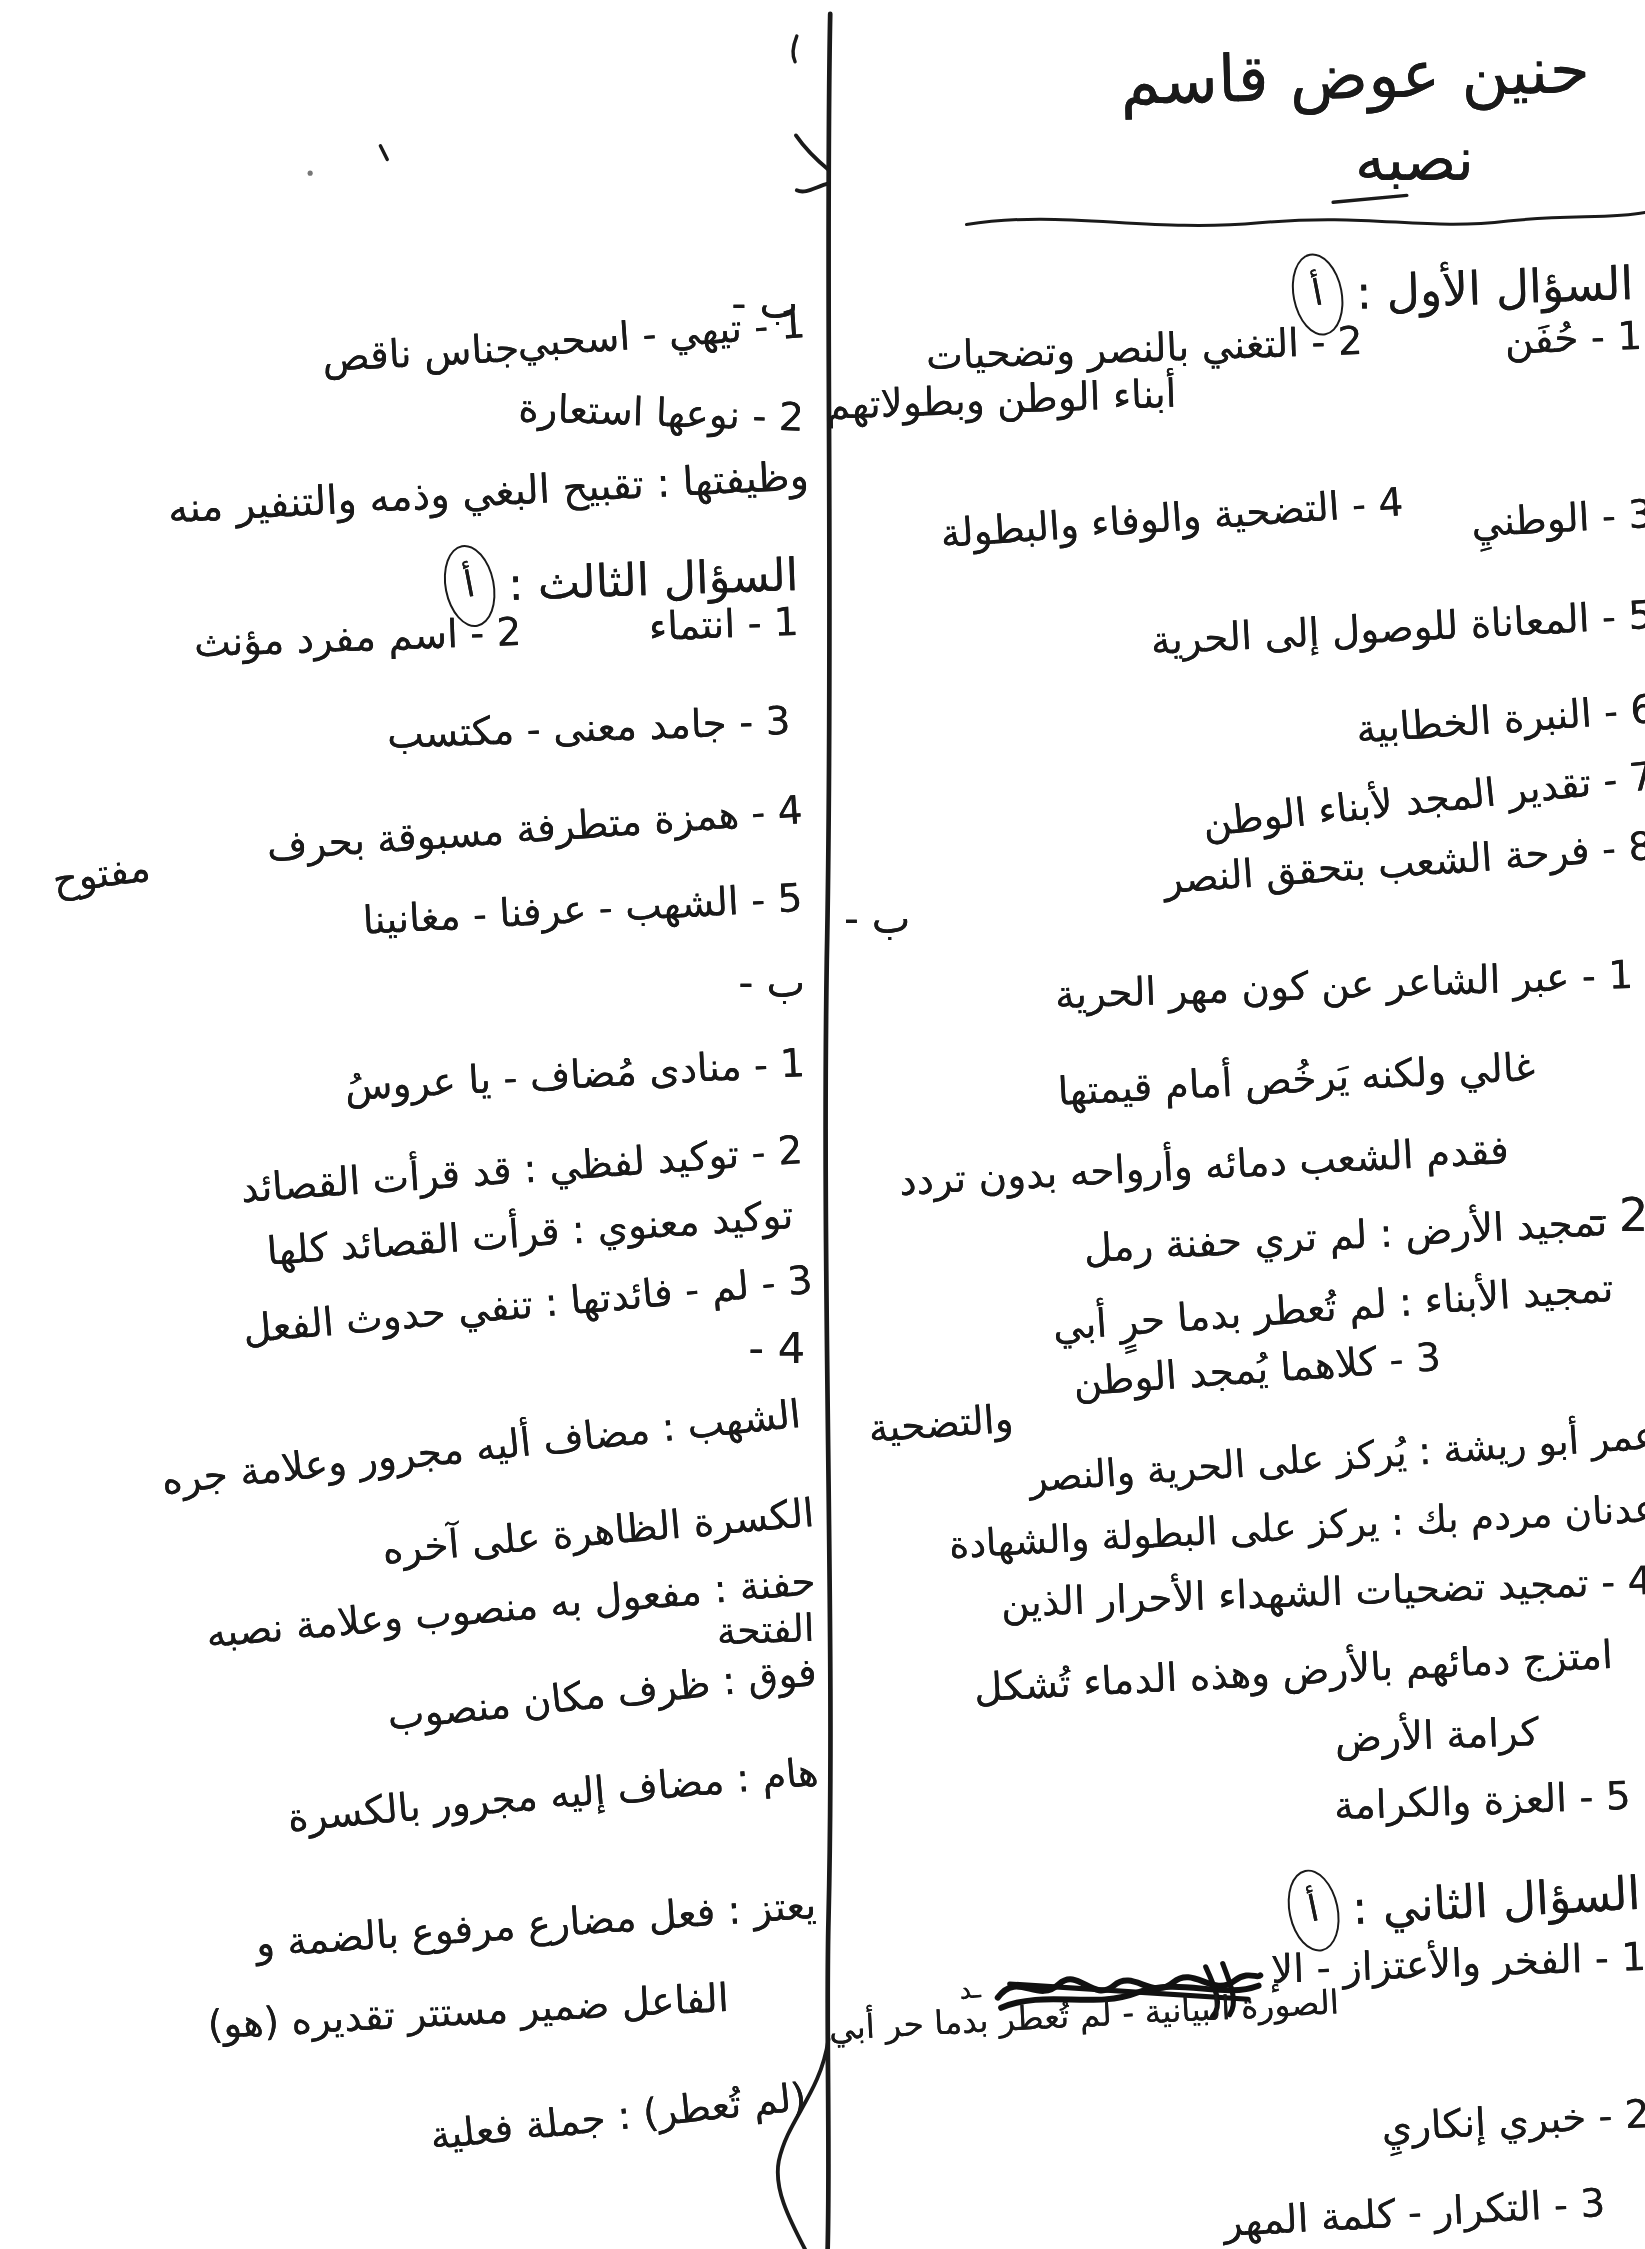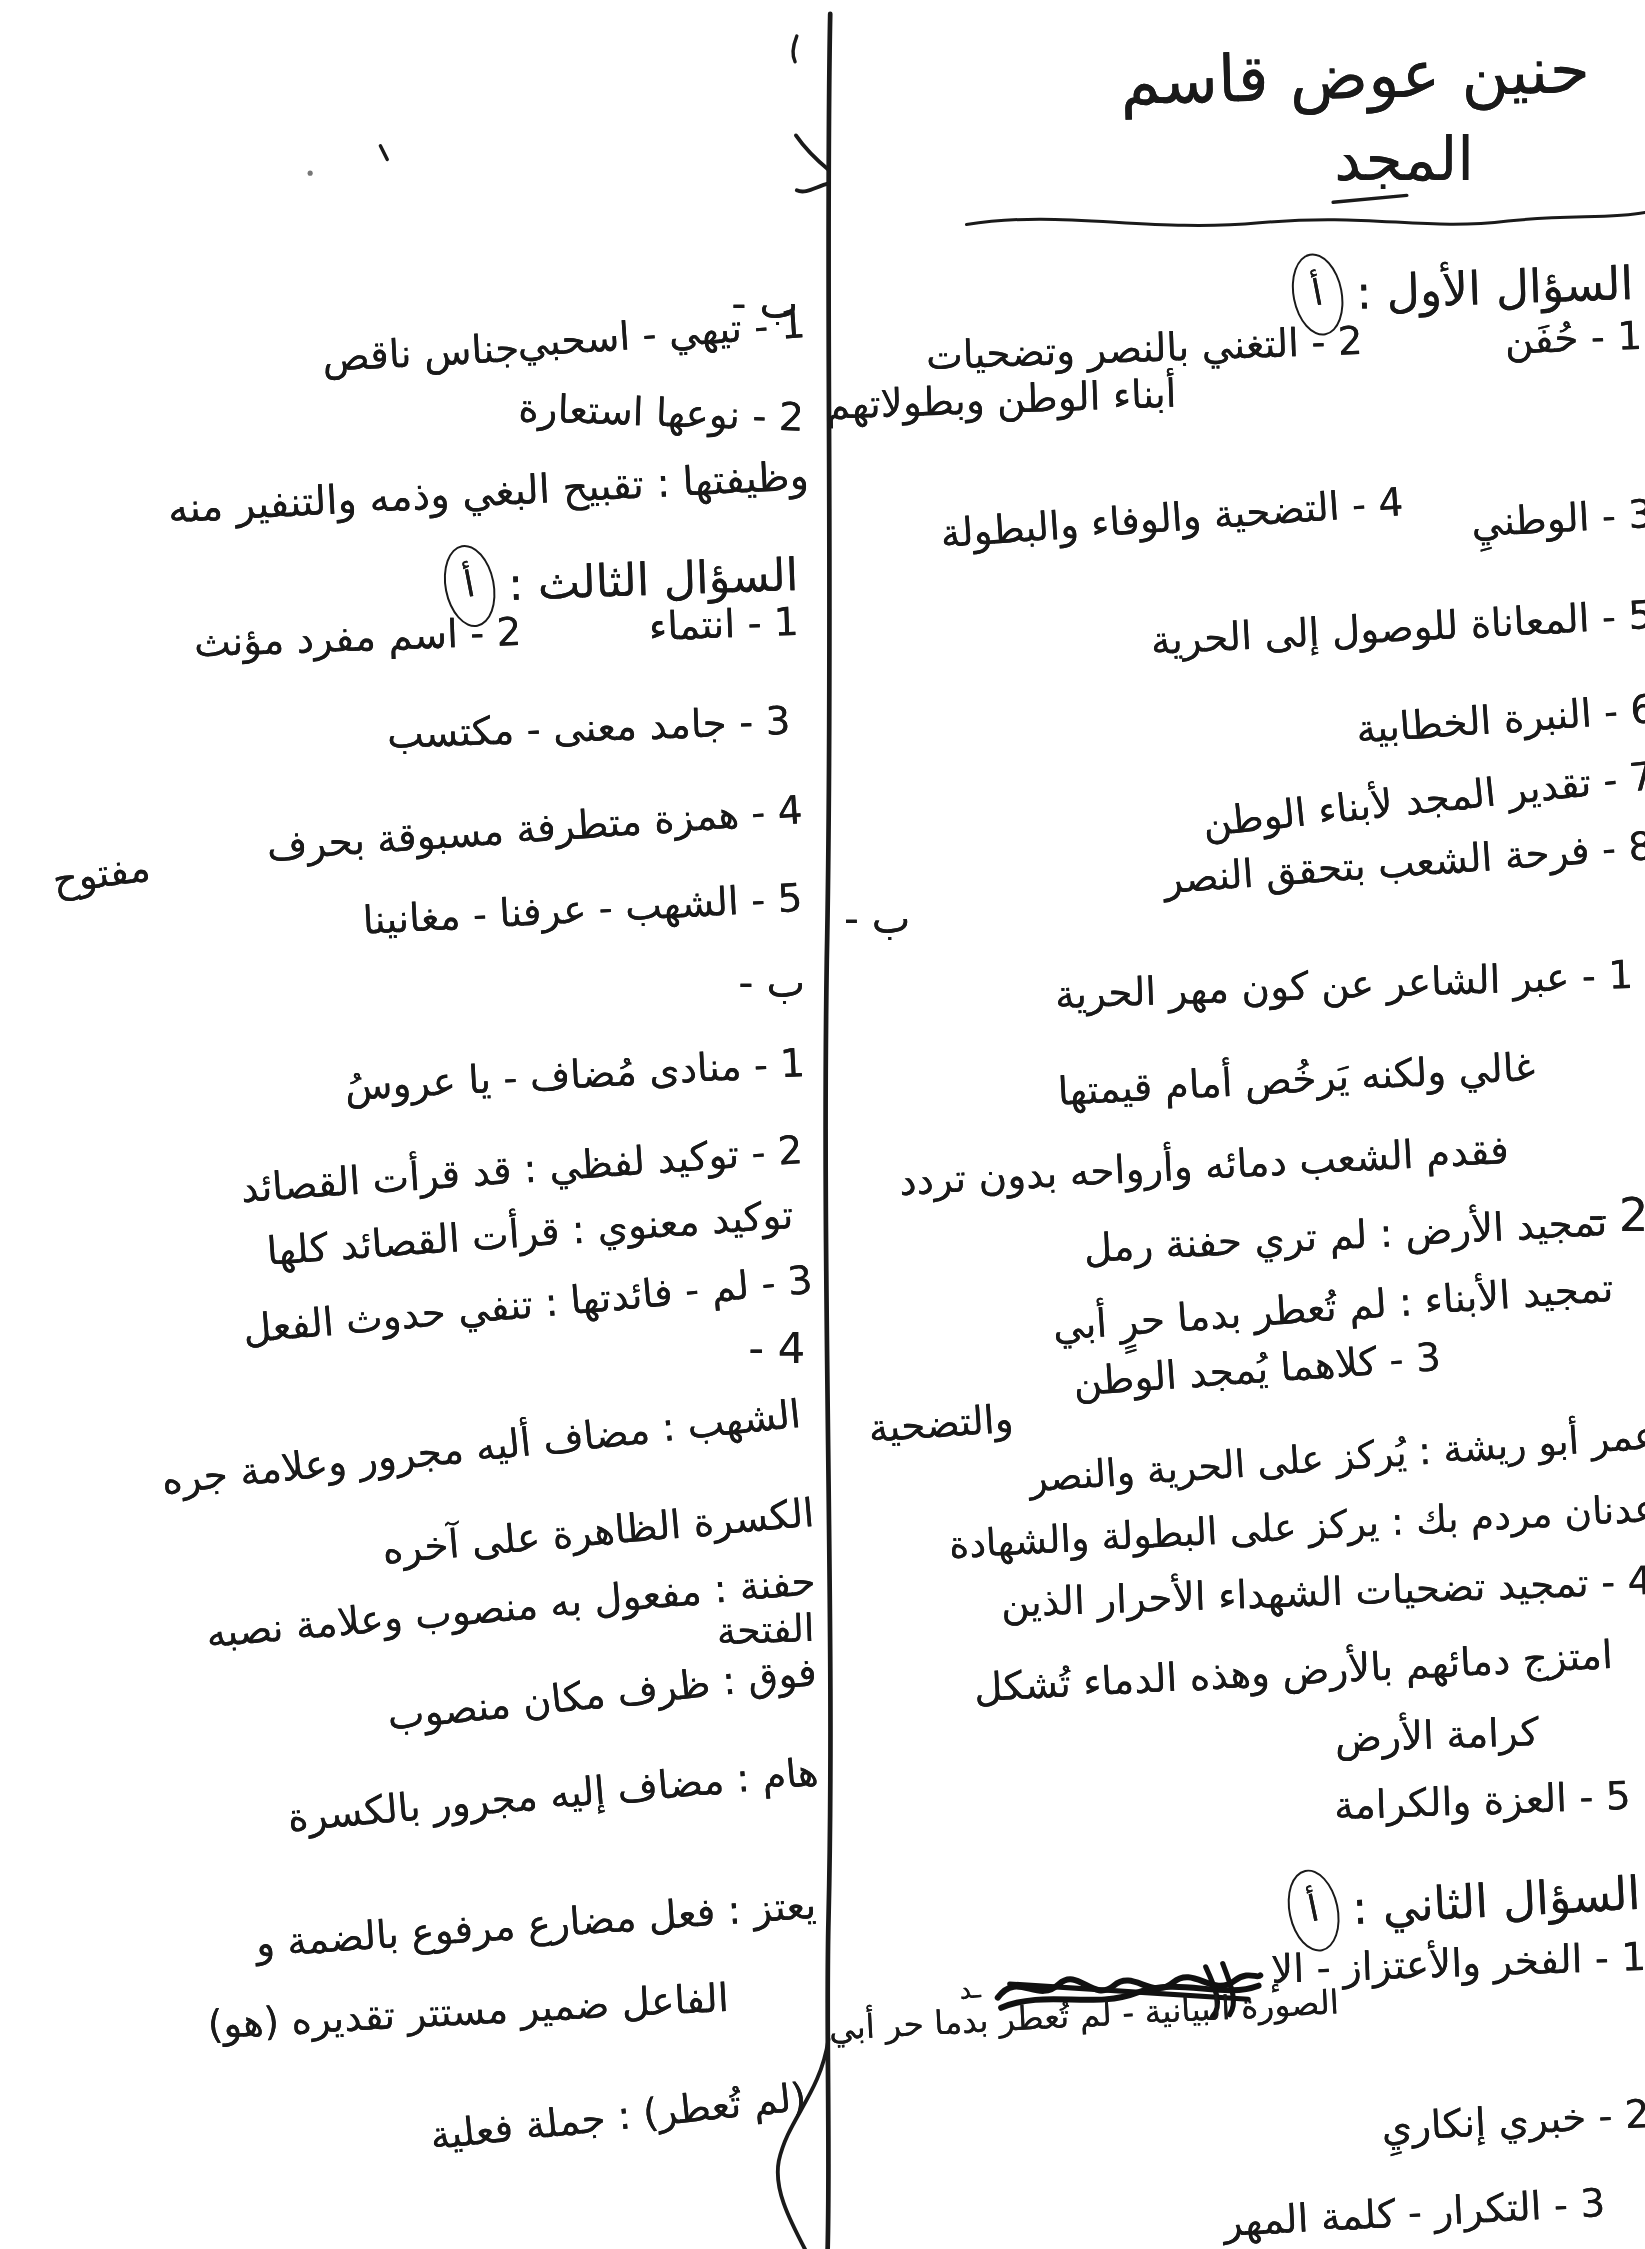--- a/index.html
+++ b/index.html
@@ -49,21 +49,21 @@
 
     <path d="M1128,262 C1240,244 1340,272 1470,260 C1600,248 1660,270 1760,258 C1830,250 1880,256 1920,248" fill="none" stroke="#1a1a1a" stroke-width="3.5" stroke-linecap="round"></path>
     <path d="M1556,236 L1642,228" fill="none" stroke="#1a1a1a" stroke-width="4" stroke-linecap="round"></path>
 
     <path d="M930,42 C926,52 924,64 928,72" fill="none" stroke="#1a1a1a" stroke-width="4" stroke-linecap="round"></path>
     <path d="M444,170 L452,186" fill="none" stroke="#1a1a1a" stroke-width="4" stroke-linecap="round"></path>
     <circle cx="362" cy="202" r="3" fill="#777"></circle>
   </svg>
 
   <div class="hw ra" style="right:56px;top:33px;font-size:65px;transform:rotate(-1.5deg);letter-spacing:1.7px;">حنين عوض قاسم</div>
-  <div class="hw ra" style="right:171px;top:125px;font-size:60px;">المجد</div>
+  <div class="hw ra" style="right:171px;top:125px;font-size:60px;">نصبه</div>
 
   <div class="hw ra qtitle" style="right:13px;top:242px;font-size:46px;transform:rotate(-2deg);">
     <span>السؤال الأول :</span>
     <span class="badge">أ</span>
   </div>
 
   <div class="hw ra" style="right:3.4px;top:314px;font-size:39px;transform:rotate(-2deg);">1 - حُفَن</div>
   <div class="hw ra" style="right:283px;top:319px;font-size:39px;transform:rotate(-2deg);">2 - التغني بالنصر وتضحيات</div>
   <div class="hw la" style="left:825px;top:384px;font-size:39px;transform:rotate(-2deg);">أبناء الوطن وبطولاتهم</div>
   <div class="hw ra" style="right:244px;top:480px;font-size:39px;transform:rotate(-4deg);">4 - التضحية والوفاء والبطولة</div>

